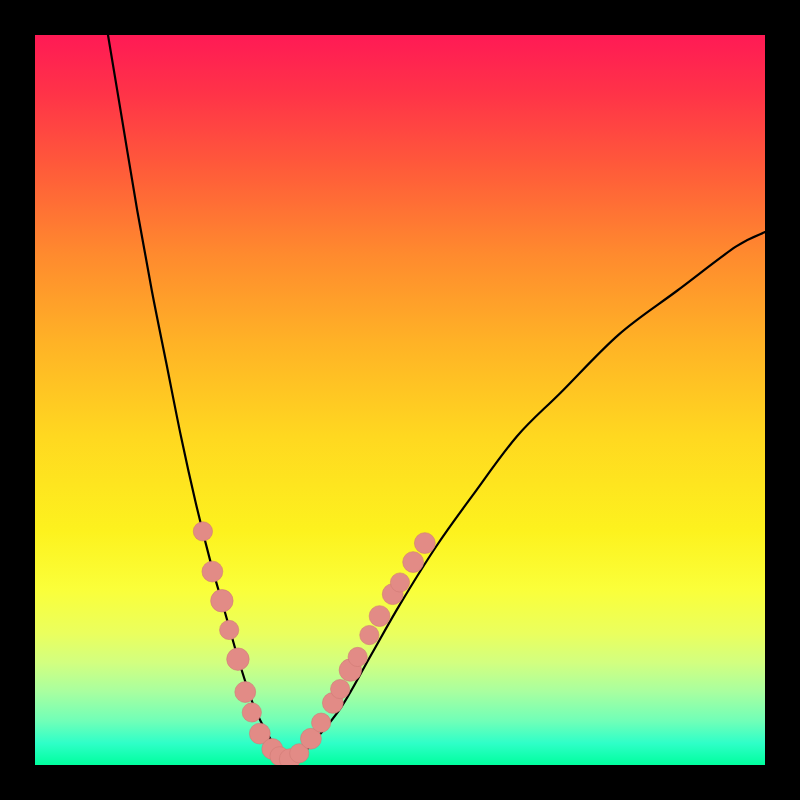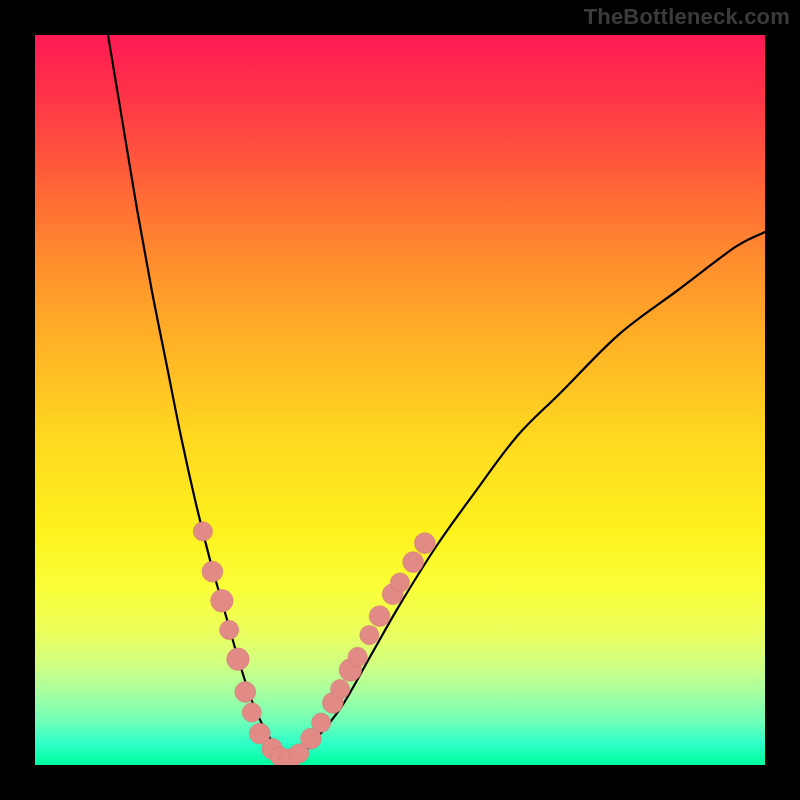--- a/index.html
+++ b/index.html
@@ -59,21 +59,20 @@
     left: 0;
     width: 730px;
     height: 730px;
     pointer-events: none;
   }
 </style>
 </head>
 <body>
 
 <div class="frame">
-  <div class="watermark">TheBottleneck.com</div>
   <div class="plot">
     <svg class="curve" viewBox="0 0 730 730" preserveAspectRatio="none">
       <path id="curve-path" fill="none" stroke="#000000" stroke-width="2.2" stroke-linecap="round" d="M 73,0 C 75.43333333333334,14.600000000000003 82.73333333333332,58.40000000000002 87.6,87.60000000000002 C 92.46666666666667,116.80000000000003 97.33333333333334,147.21666666666673 102.2,175.20000000000005 C 107.06666666666666,203.18333333333337 111.93333333333334,229.95000000000002 116.8,255.5 C 121.66666666666666,281.04999999999995 126.53333333333333,304.16666666666663 131.4,328.49999999999994 C 136.26666666666668,352.83333333333326 141.13333333333333,378.3833333333333 146,401.5 C 150.86666666666667,424.6166666666667 155.73333333333332,446.51666666666665 160.6,467.2 C 165.46666666666667,487.8833333333333 170.33333333333331,507.35 175.2,525.6 C 180.06666666666666,543.85 184.93333333333334,559.6666666666667 189.8,576.7 C 194.66666666666669,593.7333333333333 199.53333333333333,611.9833333333333 204.4,627.8 C 209.26666666666668,643.6166666666666 214.13333333333333,659.4333333333334 219,671.6 C 223.86666666666667,683.7666666666667 228.73333333333332,692.2833333333333 233.6,700.8 C 238.46666666666667,709.3166666666666 243.33333333333334,719.0500000000001 248.20000000000002,722.7 C 253.0666666666667,726.35 257.93333333333334,725.1333333333334 262.8,722.7 C 267.6666666666667,720.2666666666667 270.09999999999997,716.6166666666667 277.4,708.1 C 284.7,699.5833333333334 296.8666666666666,686.2 306.59999999999997,671.6 C 316.3333333333333,657 326.06666666666666,637.5333333333333 335.8,620.5 C 345.53333333333336,603.4666666666667 354.05,587.65 365,569.4 C 375.95,551.15 389.33333333333337,529.25 401.50000000000006,511 C 413.66666666666674,492.75 424.6166666666667,478.15 438,459.9 C 451.3833333333333,441.65 467.2,418.5333333333333 481.8,401.5 C 496.40000000000003,384.4666666666667 508.5666666666667,374.73333333333335 525.6,357.7 C 542.6333333333333,340.66666666666663 564.5333333333333,316.33333333333337 584,299.3 C 603.4666666666667,282.26666666666665 622.9333333333333,270.1 642.4,255.5 C 661.8666666666667,240.9 686.1999999999999,221.43333333333337 700.8,211.70000000000005 C 715.4,201.96666666666673 725.1333333333333,199.53333333333336 730,197.10000000000002"></path>
       <g id="markers">
           <circle cx="167.9" cy="496.4" r="9.620999999999999" fill="#e28b86" stroke="#d07a75" stroke-width="0.6"></circle>
           <circle cx="177.39" cy="536.55" r="10.424" fill="#e28b86" stroke="#d07a75" stroke-width="0.6"></circle>
           <circle cx="186.88" cy="565.75" r="11.227000000000002" fill="#e28b86" stroke="#d07a75" stroke-width="0.6"></circle>
           <circle cx="194.18" cy="594.95" r="9.620999999999999" fill="#e28b86" stroke="#d07a75" stroke-width="0.6"></circle>
           <circle cx="202.94000000000003" cy="624.15" r="11.227000000000002" fill="#e28b86" stroke="#d07a75" stroke-width="0.6"></circle>
           <circle cx="210.24000000000004" cy="657" r="10.424" fill="#e28b86" stroke="#d07a75" stroke-width="0.6"></circle>

